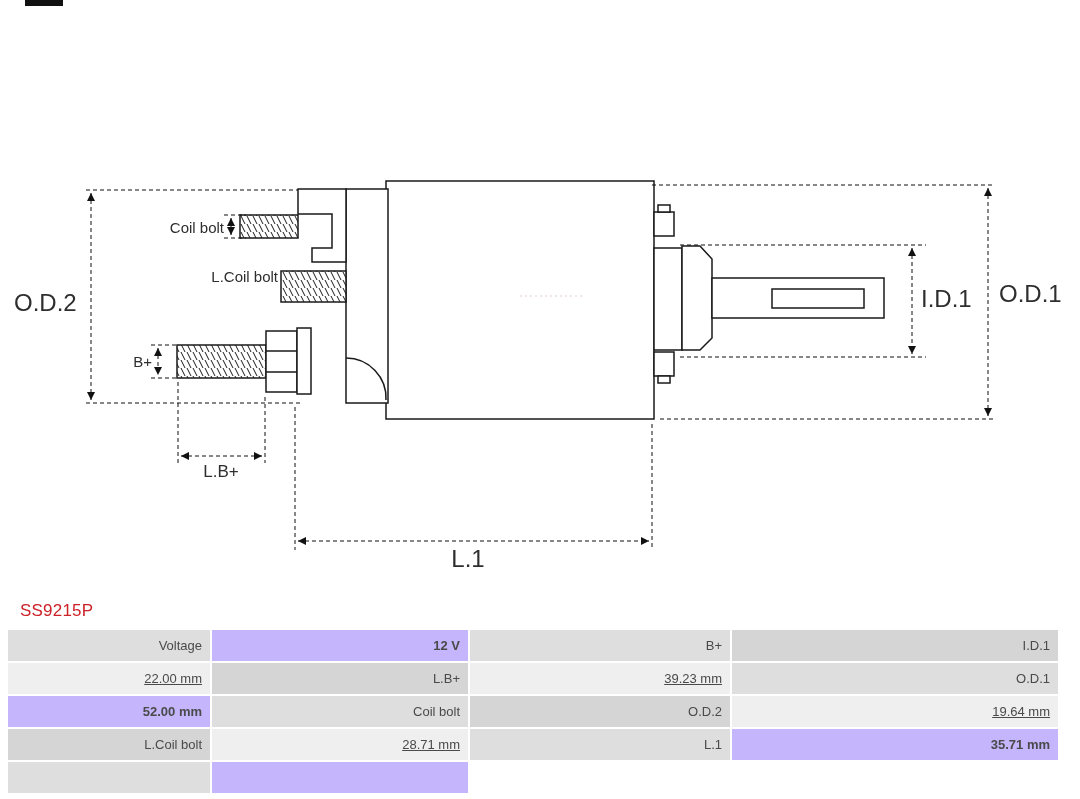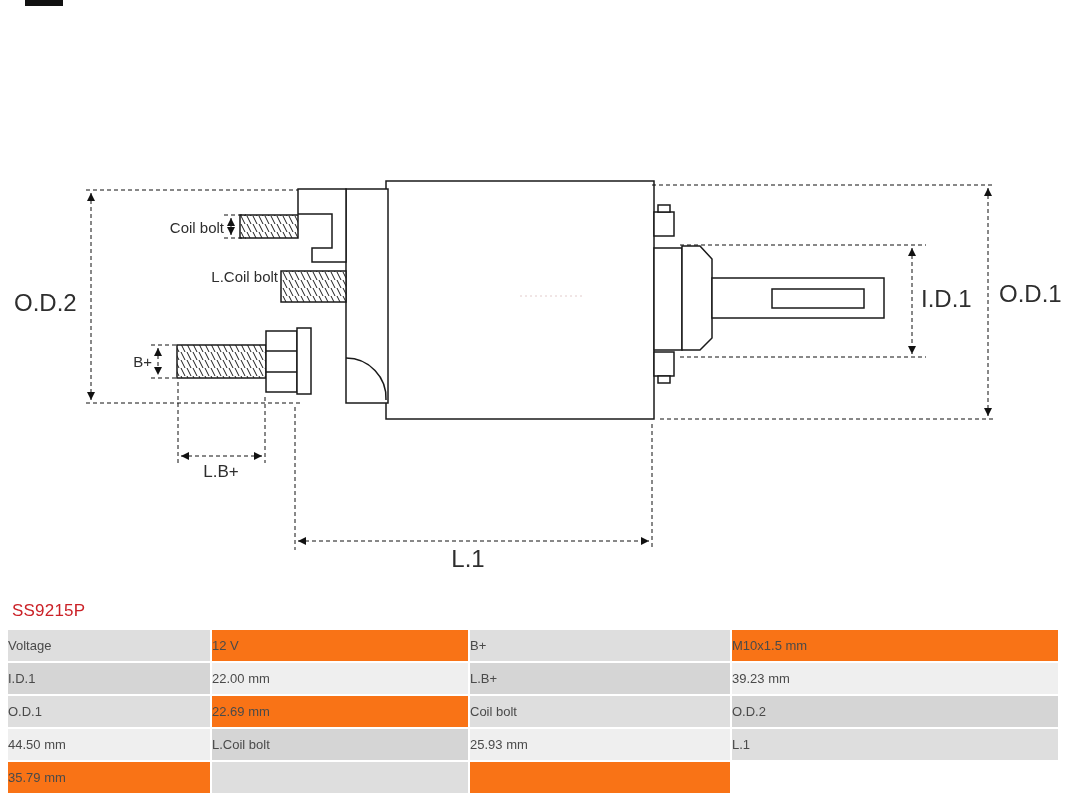--- a/index.html
+++ b/index.html
@@ -3,36 +3,36 @@
 <meta charset="utf-8">
 <style>
   html,body{margin:0;padding:0;background:#ffffff;}
   .stage{
     position:relative;width:1080px;height:799px;background:#ffffff;
     font-family:"Liberation Sans",sans-serif;overflow:hidden;
   }
   .logo-mark{position:absolute;left:25px;top:0;width:38px;height:6px;background:#111;}
   .drawing{position:absolute;left:0;top:0;}
   .product-code{
-    position:absolute;left:12px;top:601px;font-size:17px;color:#cb2127;
+    position:absolute;left:20px;top:601px;font-size:17px;color:#cb2127;
     letter-spacing:.2px;
   }
   .spec-table{
     position:absolute;left:8px;top:630px;width:1050px;
     display:grid;grid-template-columns:202px 256px 260px 326px;gap:2px;
   }
   .cell{
     height:31px;line-height:31px;font-size:13px;color:#4a4a4a;
-    padding-right:16px;box-sizing:border-box;
+    text-align:right;padding-right:8px;box-sizing:border-box;
     white-space:nowrap;overflow:hidden;
   }
   .r-odd.th{background:#dedede;}
-  .r-odd.td{background:#f97316;}
+  .r-odd.td{background:#c4b5fd;font-weight:bold;}
   .r-even.th{background:#d5d5d5;}
-  .r-even.td{background:#efefef;}
+  .r-even.td{background:#efefef;text-decoration:underline;}
   svg text{font-family:"Liberation Sans",sans-serif;fill:#2e2e2e;}
 </style>
 </head>
 <body>
 
 <div class="stage">
 
   <div class="logo-mark"></div>
 
   <svg class="drawing" width="1080" height="585" viewBox="0 0 1080 585">
@@ -112,35 +112,34 @@
     </g>
   </svg>
 
   <div class="product-code">SS9215P</div>
 
   <div class="spec-table">
 
     <div class="cell th r-odd">Voltage</div>
     <div class="cell td r-odd">12 V</div>
     <div class="cell th r-odd">B+</div>
-    <div class="cell td r-odd">M10x1.5 mm</div>
 
     <div class="cell th r-even">I.D.1</div>
     <div class="cell td r-even">22.00 mm</div>
     <div class="cell th r-even">L.B+</div>
     <div class="cell td r-even">39.23 mm</div>
 
     <div class="cell th r-odd">O.D.1</div>
-    <div class="cell td r-odd">22.69 mm</div>
+    <div class="cell td r-odd">52.00 mm</div>
     <div class="cell th r-odd">Coil bolt</div>
 
     <div class="cell th r-even">O.D.2</div>
-    <div class="cell td r-even">44.50 mm</div>
+    <div class="cell td r-even">19.64 mm</div>
     <div class="cell th r-even">L.Coil bolt</div>
-    <div class="cell td r-even">25.93 mm</div>
+    <div class="cell td r-even">28.71 mm</div>
 
     <div class="cell th r-odd">L.1</div>
-    <div class="cell td r-odd">35.79 mm</div>
+    <div class="cell td r-odd">35.71 mm</div>
     <div class="cell th r-odd"></div>
     <div class="cell td r-odd"></div>
   </div>
 
 </div>
 
 </body></html>

